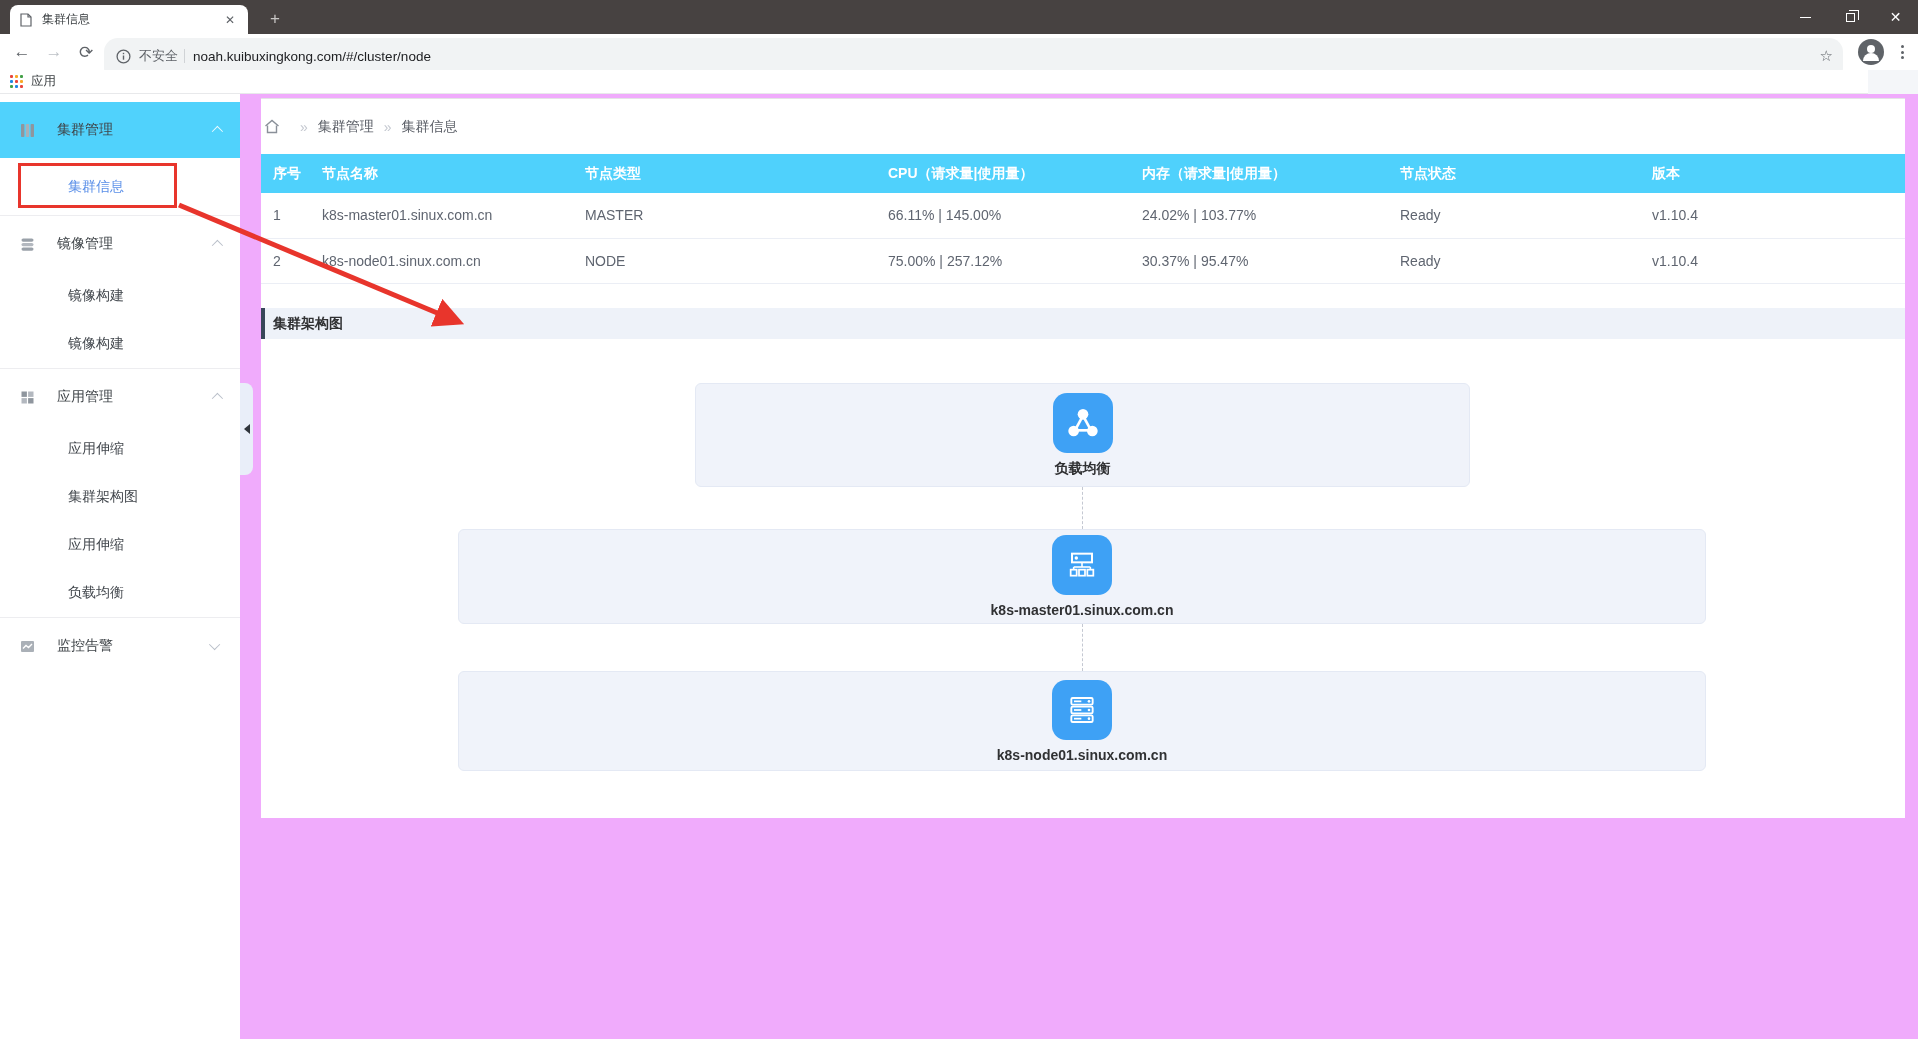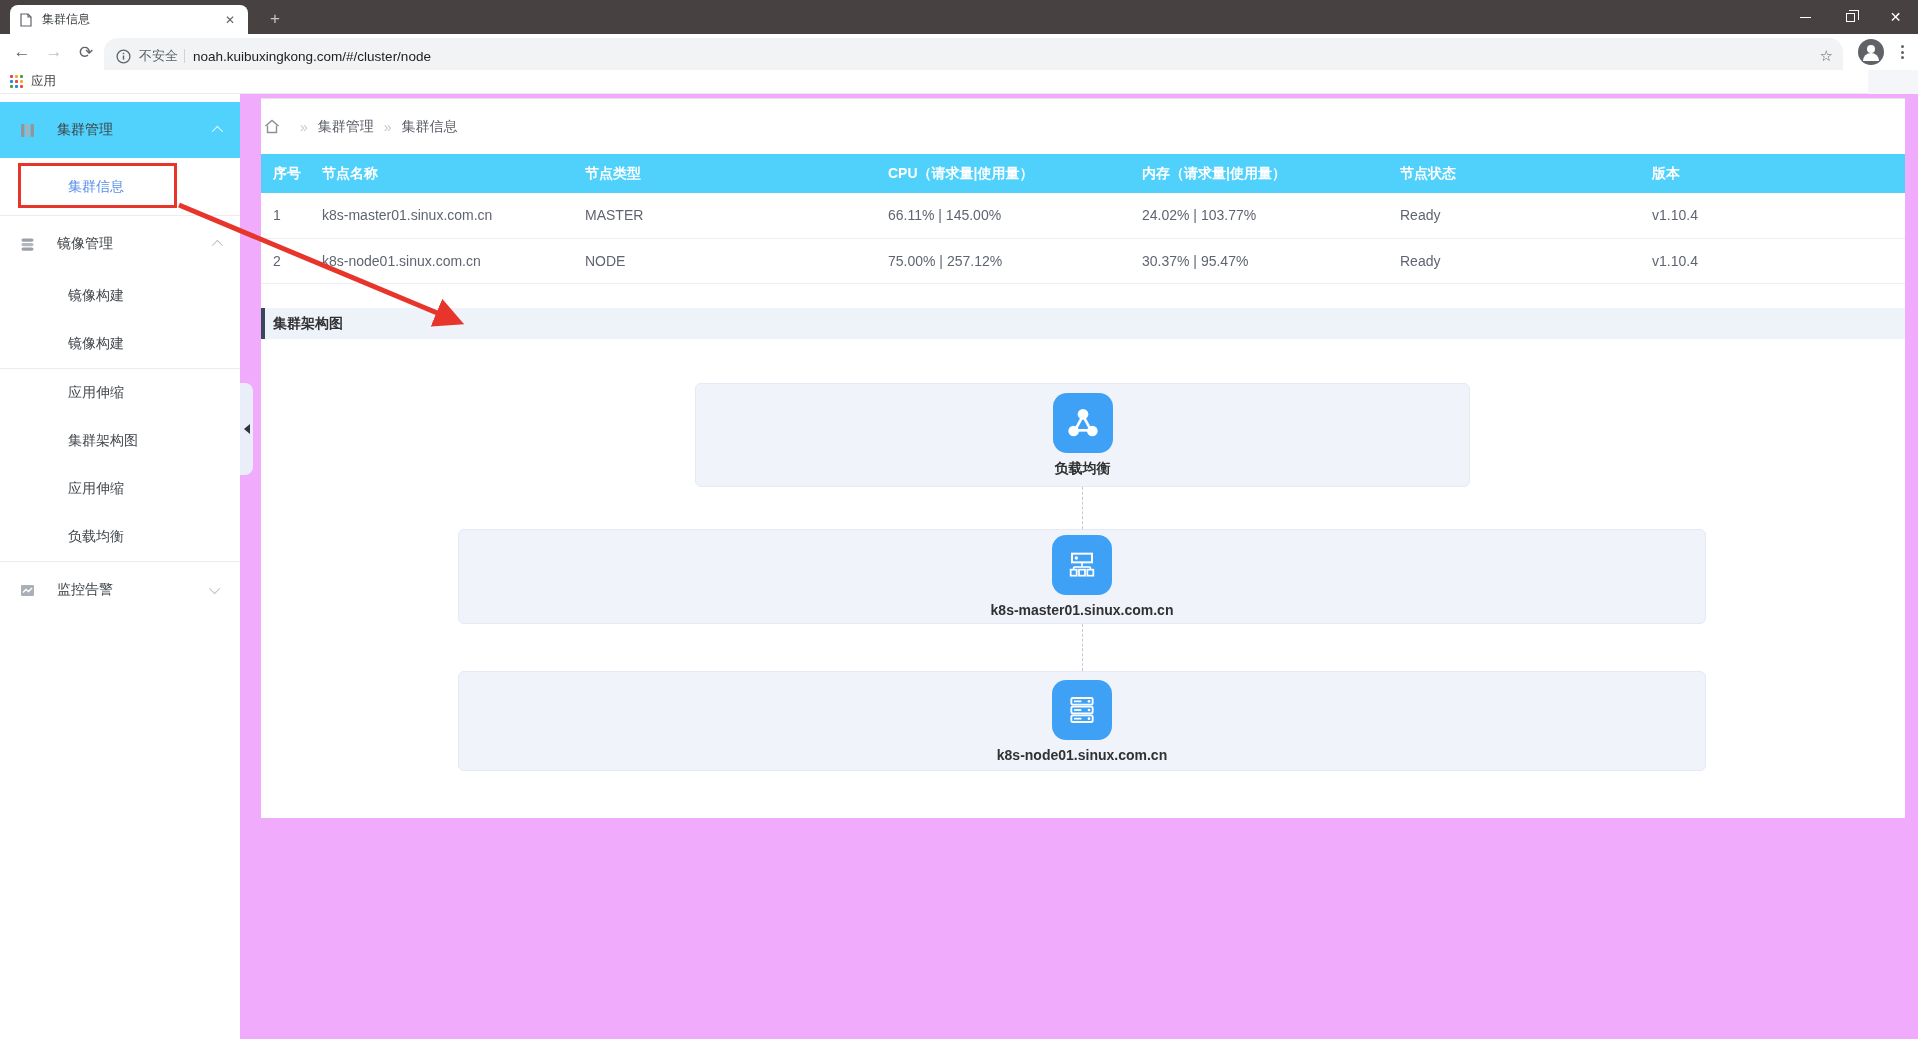--- a/index.html
+++ b/index.html
@@ -199,20 +199,30 @@
         <rect x="1.5" y="6" width="12" height="3.2" rx="1.6" fill="#b3b8bf"></rect>
         <rect x="1.5" y="10.5" width="12" height="3.2" rx="1.6" fill="#9aa1a9"></rect>
       </svg>
       <span class="glabel">镜像管理</span>
       <span class="chev up"></span>
     </div>
     <div class="side-sub">镜像构建</div>
     <div class="side-sub">镜像构建</div>
     <div class="side-divider"></div>
 
+    <div class="side-group">
+      <svg class="gicon" viewBox="0 0 15 15">
+        <rect x="1.5" y="1.5" width="5.4" height="5.4" fill="#8f969e"></rect>
+        <rect x="8.1" y="1.5" width="5.4" height="5.4" fill="#b3b8bf"></rect>
+        <rect x="1.5" y="8.1" width="5.4" height="5.4" fill="#b3b8bf"></rect>
+        <rect x="8.1" y="8.1" width="5.4" height="5.4" fill="#8f969e"></rect>
+      </svg>
+      <span class="glabel">应用管理</span>
+      <span class="chev up"></span>
+    </div>
     <div class="side-sub">应用伸缩</div>
     <div class="side-sub">集群架构图</div>
     <div class="side-sub">应用伸缩</div>
     <div class="side-sub">负载均衡</div>
     <div class="side-divider"></div>
 
     <div class="side-group">
       <svg class="gicon" viewBox="0 0 15 15">
         <rect x="1" y="2" width="13" height="11" rx="1" fill="#aab0b7"></rect>
         <polyline points="3,9.5 6,6.5 8.5,8.5 12,5" fill="none" stroke="#ffffff" stroke-width="1.4"></polyline>

